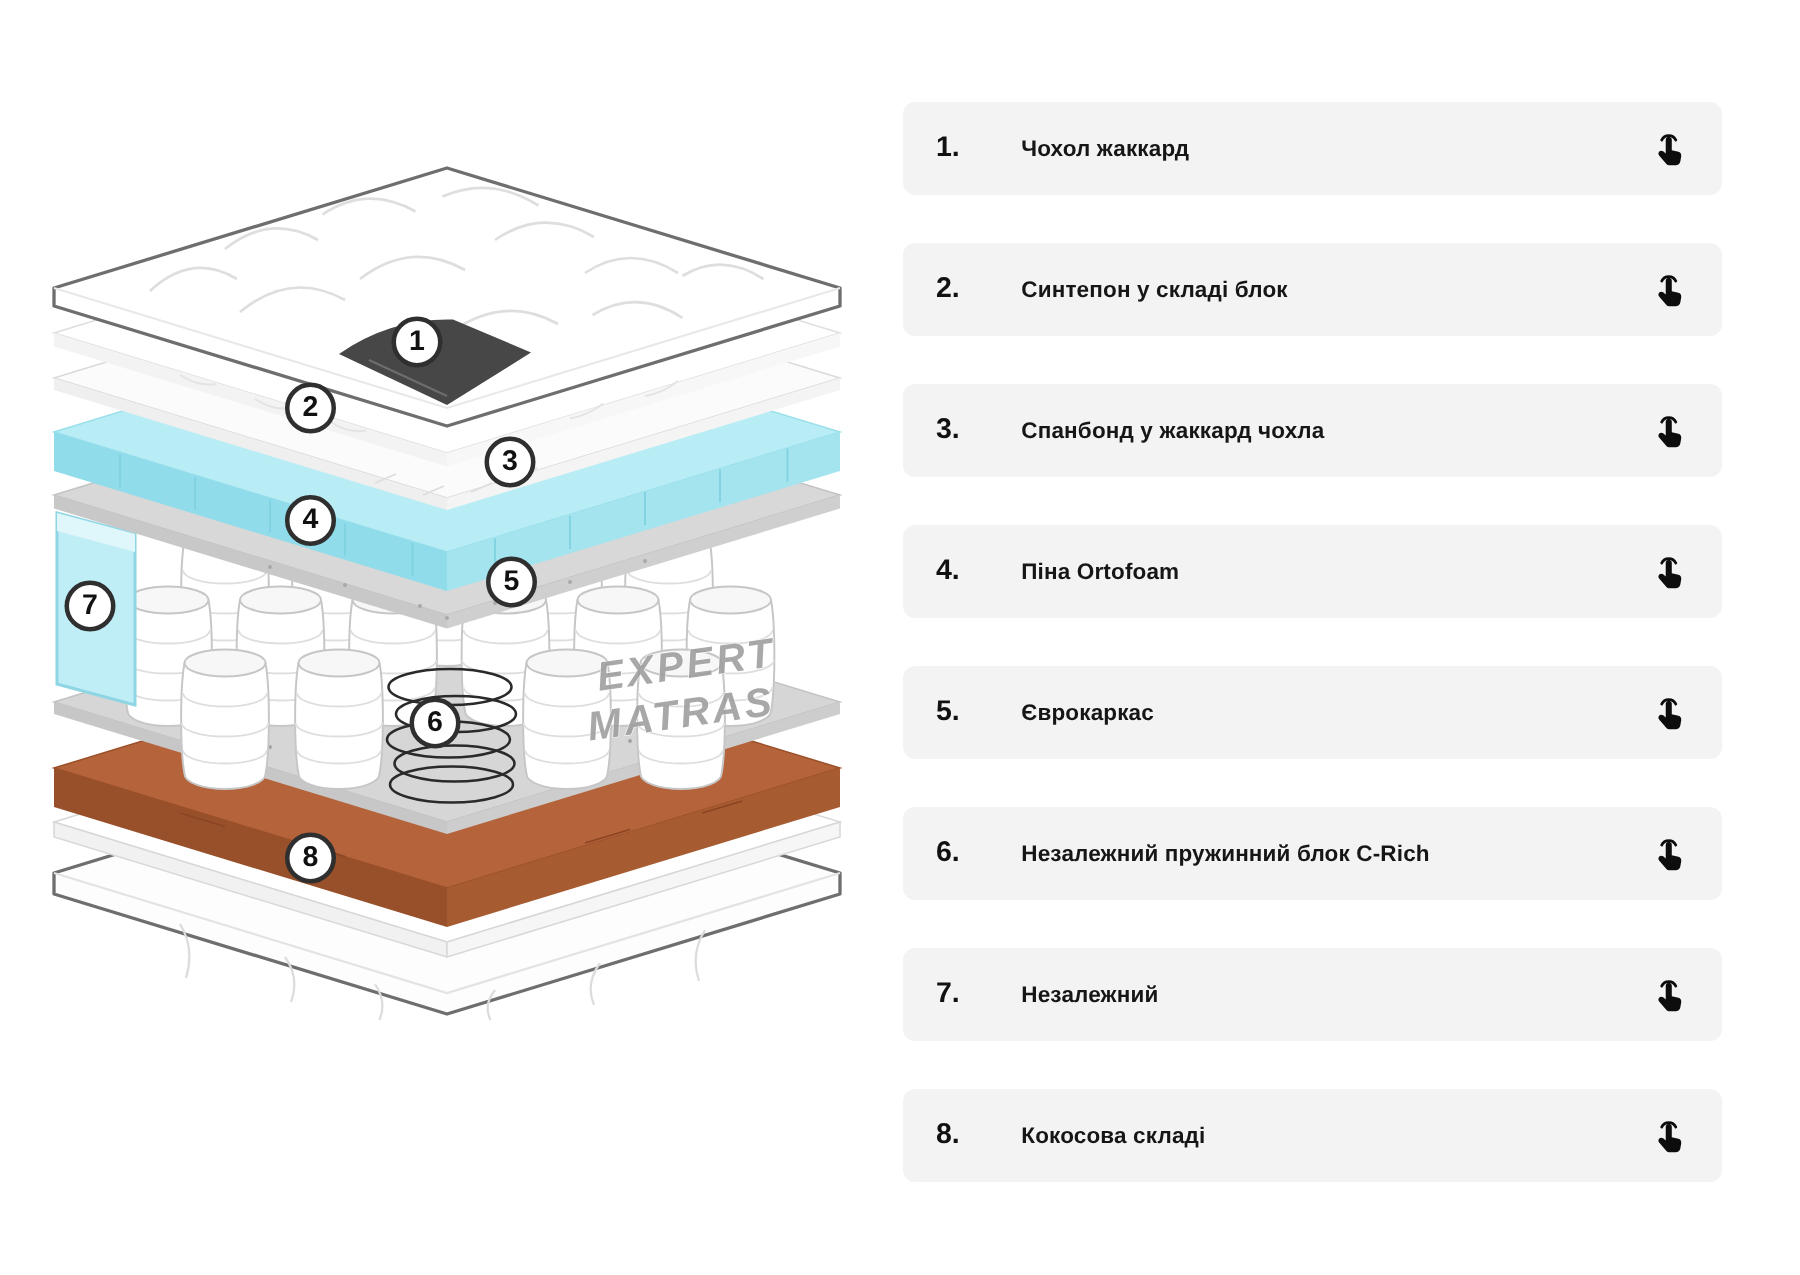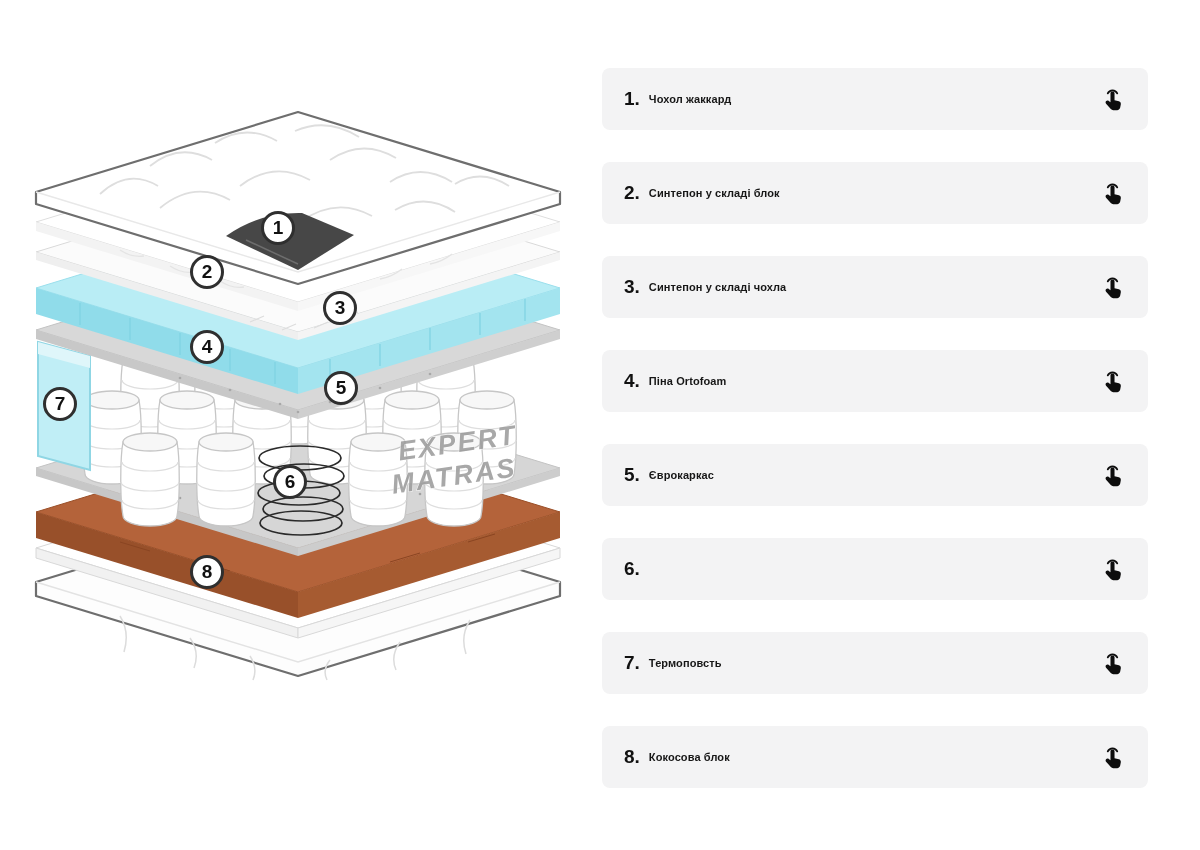--- a/index.html
+++ b/index.html
@@ -9,21 +9,21 @@
   
   .badge{position:absolute;width:34px;height:34px;border-radius:50%;background:#ffffff;
          border:3px solid #2f2f2f;box-sizing:border-box;display:flex;align-items:center;
          justify-content:center;font-weight:700;font-size:19px;color:#111;z-index:6;
          transform:translate(-50%,-50%);cursor:pointer;}
   
   .list{position:absolute;left:602px;top:68px;width:546px;display:flex;flex-direction:column;gap:32px;}
   .item{height:62px;background:#f3f3f4;border-radius:8px;display:flex;align-items:center;
         padding:0 22px;box-sizing:border-box;cursor:pointer;}
   .num{font-weight:700;font-size:19px;color:#111;margin-right:9px;white-space:nowrap;}
-  .label{font-weight:700;font-size:11px;color:#161616;letter-spacing:.1px;white-space:nowrap;}
+  .label{font-weight:700;font-size:15px;color:#161616;letter-spacing:.1px;white-space:nowrap;margin-left:32px;}
   .tap{margin-left:auto;background:none;border:none;padding:0;width:27px;height:27px;cursor:pointer;}
   .tap svg{width:27px;height:27px;display:block;}
 </style>
 </head>
 <body>
 
 <div class="page">
 
   <svg class="diagram" width="600" height="850" viewBox="0 0 600 850">
     <defs>
@@ -183,21 +183,21 @@
       <span class="label">Синтепон у складі блок</span>
       <button class="tap">
         <svg viewBox="0 0 24 24">
             <use href="#tapicon-sym"></use>
           </svg>
       </button>
     </div>
 
     <div class="item">
       <span class="num">3.</span>
-      <span class="label">Синтепон у складі чохла</span>
+      <span class="label">Спанбонд у жаккард чохла</span>
       <button class="tap">
         <svg viewBox="0 0 24 24">
             <use href="#tapicon-sym"></use>
           </svg>
       </button>
     </div>
 
     <div class="item">
       <span class="num">4.</span>
       <span class="label">Піна Ortofoam</span>
@@ -213,40 +213,41 @@
       <span class="label">Єврокаркас</span>
       <button class="tap">
         <svg viewBox="0 0 24 24">
             <use href="#tapicon-sym"></use>
           </svg>
       </button>
     </div>
 
     <div class="item">
       <span class="num">6.</span>
+      <span class="label">Незалежний пружинний блок C-Rich</span>
       <button class="tap">
         <svg viewBox="0 0 24 24">
             <use href="#tapicon-sym"></use>
           </svg>
       </button>
     </div>
 
     <div class="item">
       <span class="num">7.</span>
-      <span class="label">Термоповсть</span>
+      <span class="label">Незалежний</span>
       <button class="tap">
         <svg viewBox="0 0 24 24">
             <use href="#tapicon-sym"></use>
           </svg>
       </button>
     </div>
 
     <div class="item">
       <span class="num">8.</span>
-      <span class="label">Кокосова блок</span>
+      <span class="label">Кокосова складі</span>
       <button class="tap">
         <svg viewBox="0 0 24 24">
             <use href="#tapicon-sym"></use>
           </svg>
       </button>
     </div>
 
   </div>
 </div>
 

